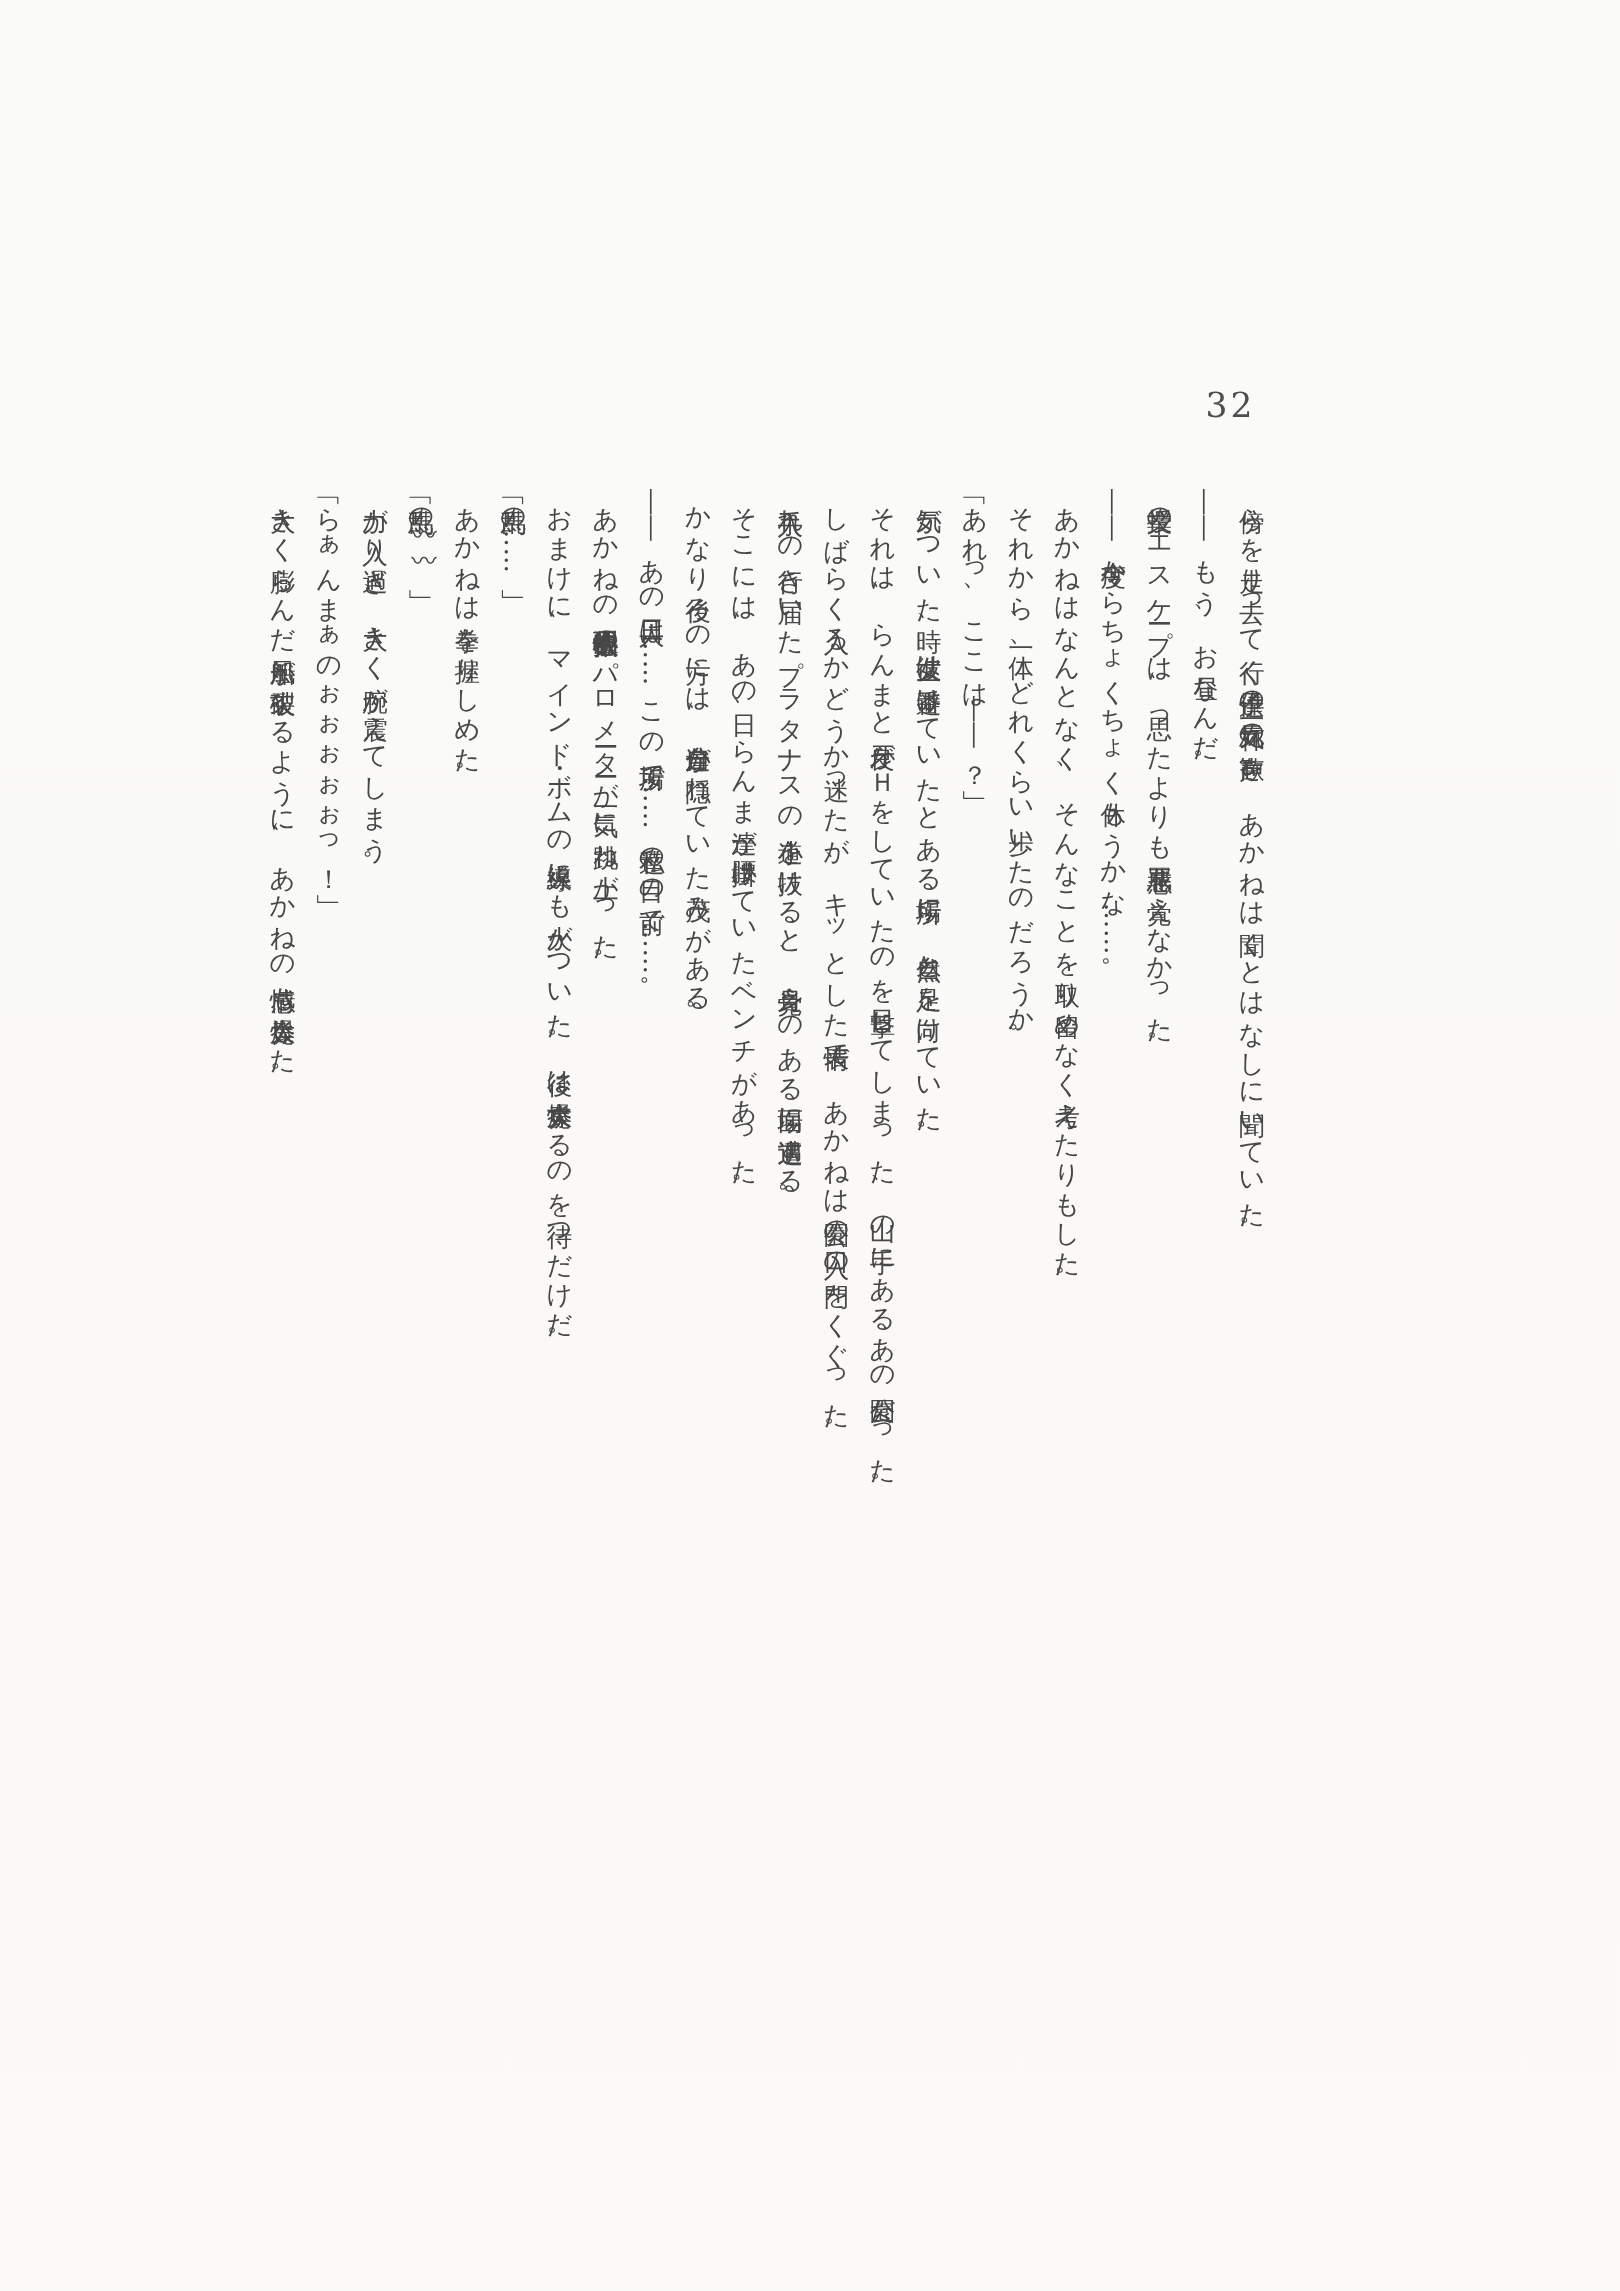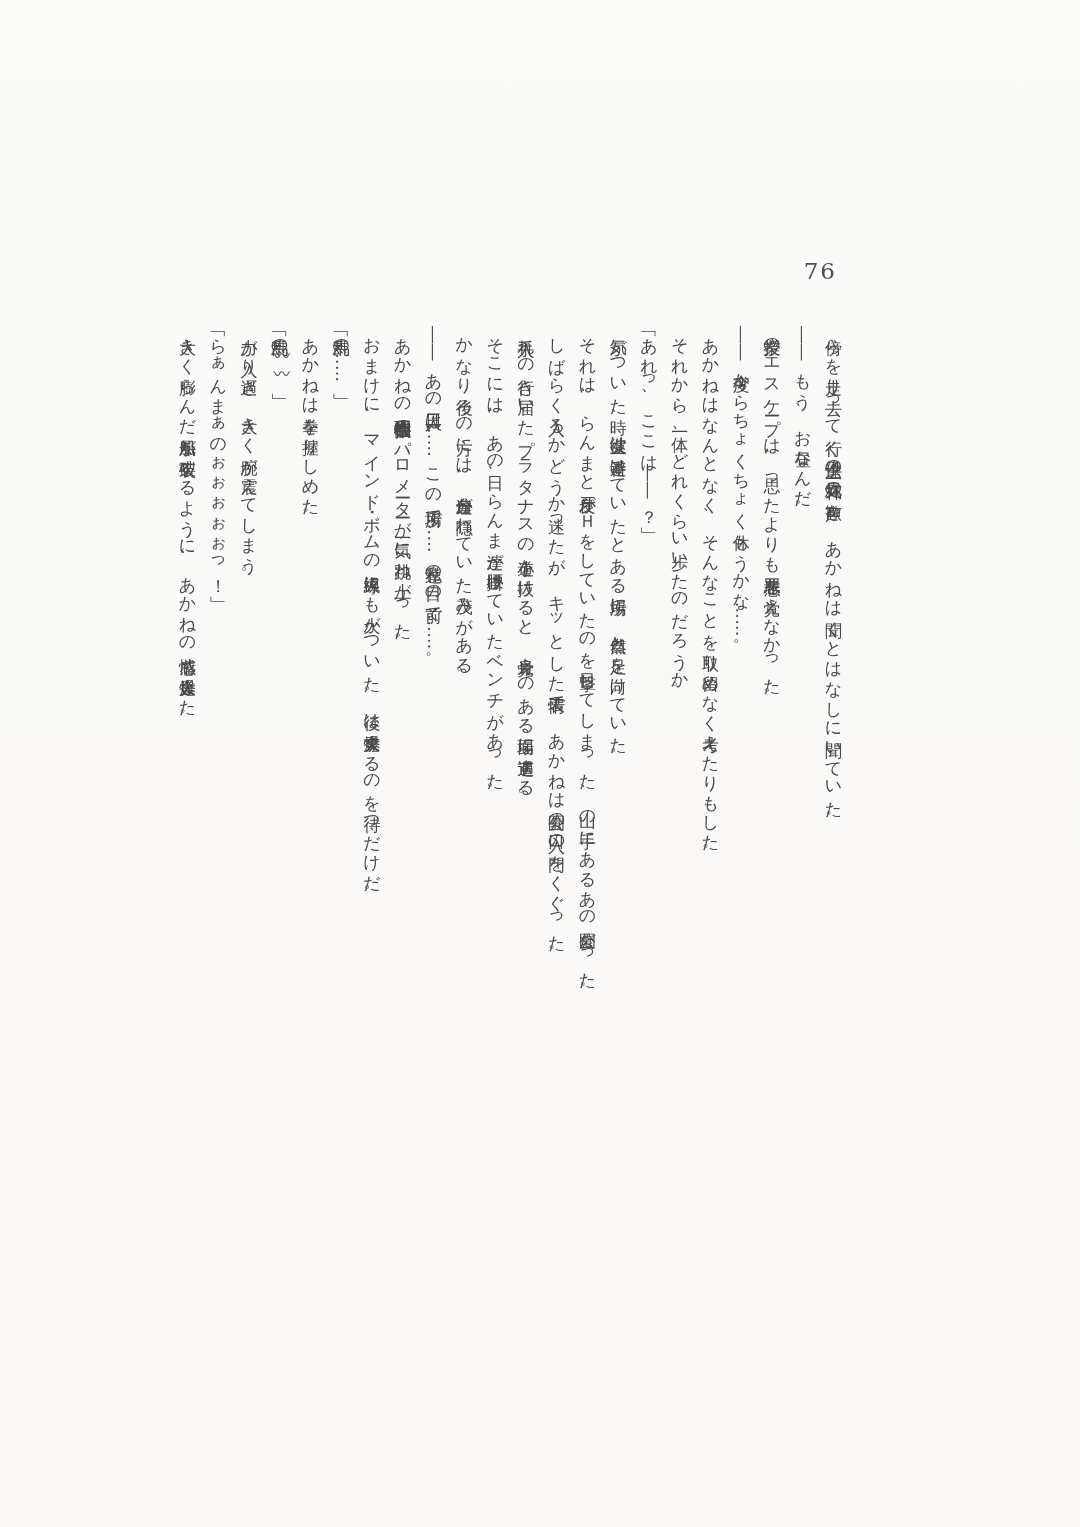--- a/index.html
+++ b/index.html
@@ -46,21 +46,21 @@
     margin: 0;
     padding: 0;
     white-space: nowrap;
   }
 </style>
 </head>
 <body>
 
 <div class="page">
 
-  <div class="page-number">76</div>
+  <div class="page-number">32</div>
 
   <div class="text-block">
     <p>傍らを走り去って行く子供達の元気一杯の歓声を、あかねは聞くとはなしに聞いていた。</p>
     <p>――もう、お昼なんだ。</p>
     <p>授業のエスケープは、思ったよりも罪悪感を覚えなかった。</p>
     <p>――今度からちょくちょく休もうかな……。</p>
     <p>あかねはなんとなく、そんなことを取り留めなく考えたりもした。</p>
     <p>それから、一体、どれくらい歩いたのだろうか。</p>
     <p>「あれっ、ここは――？」</p>
     <p>気がついた時、彼女は一番避けていたとある場所に、自然と足を向けていた。</p>

